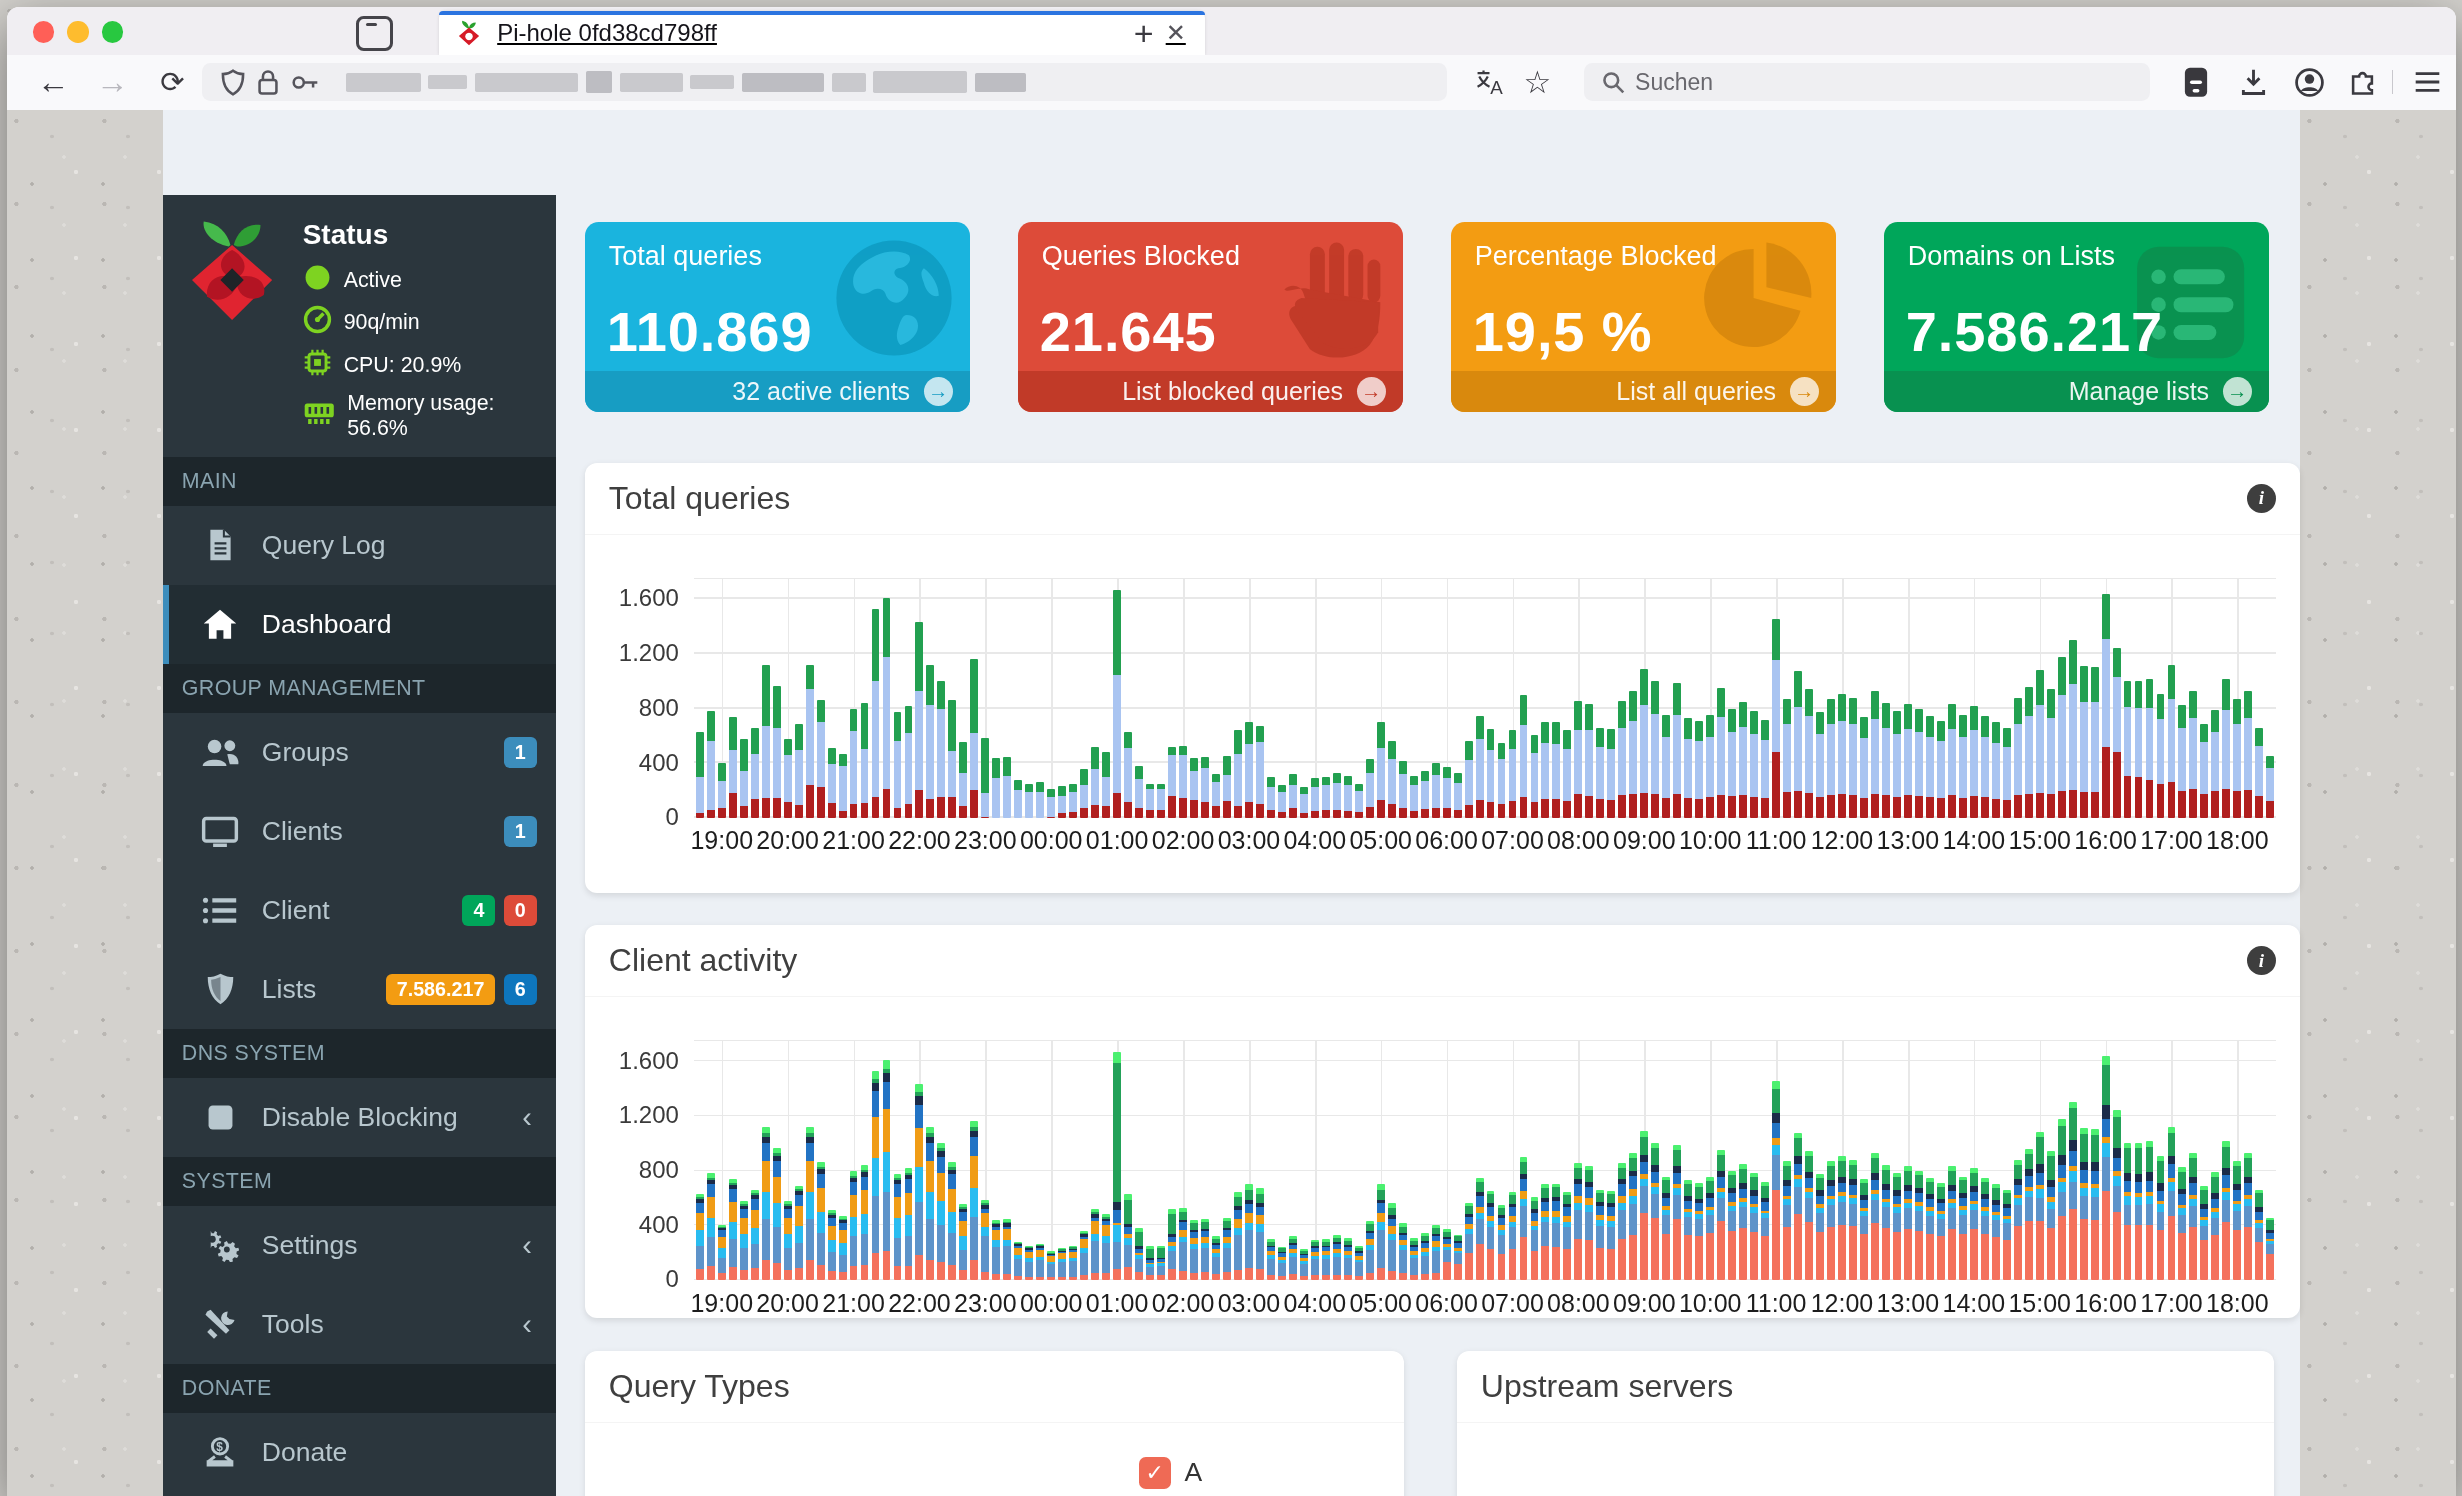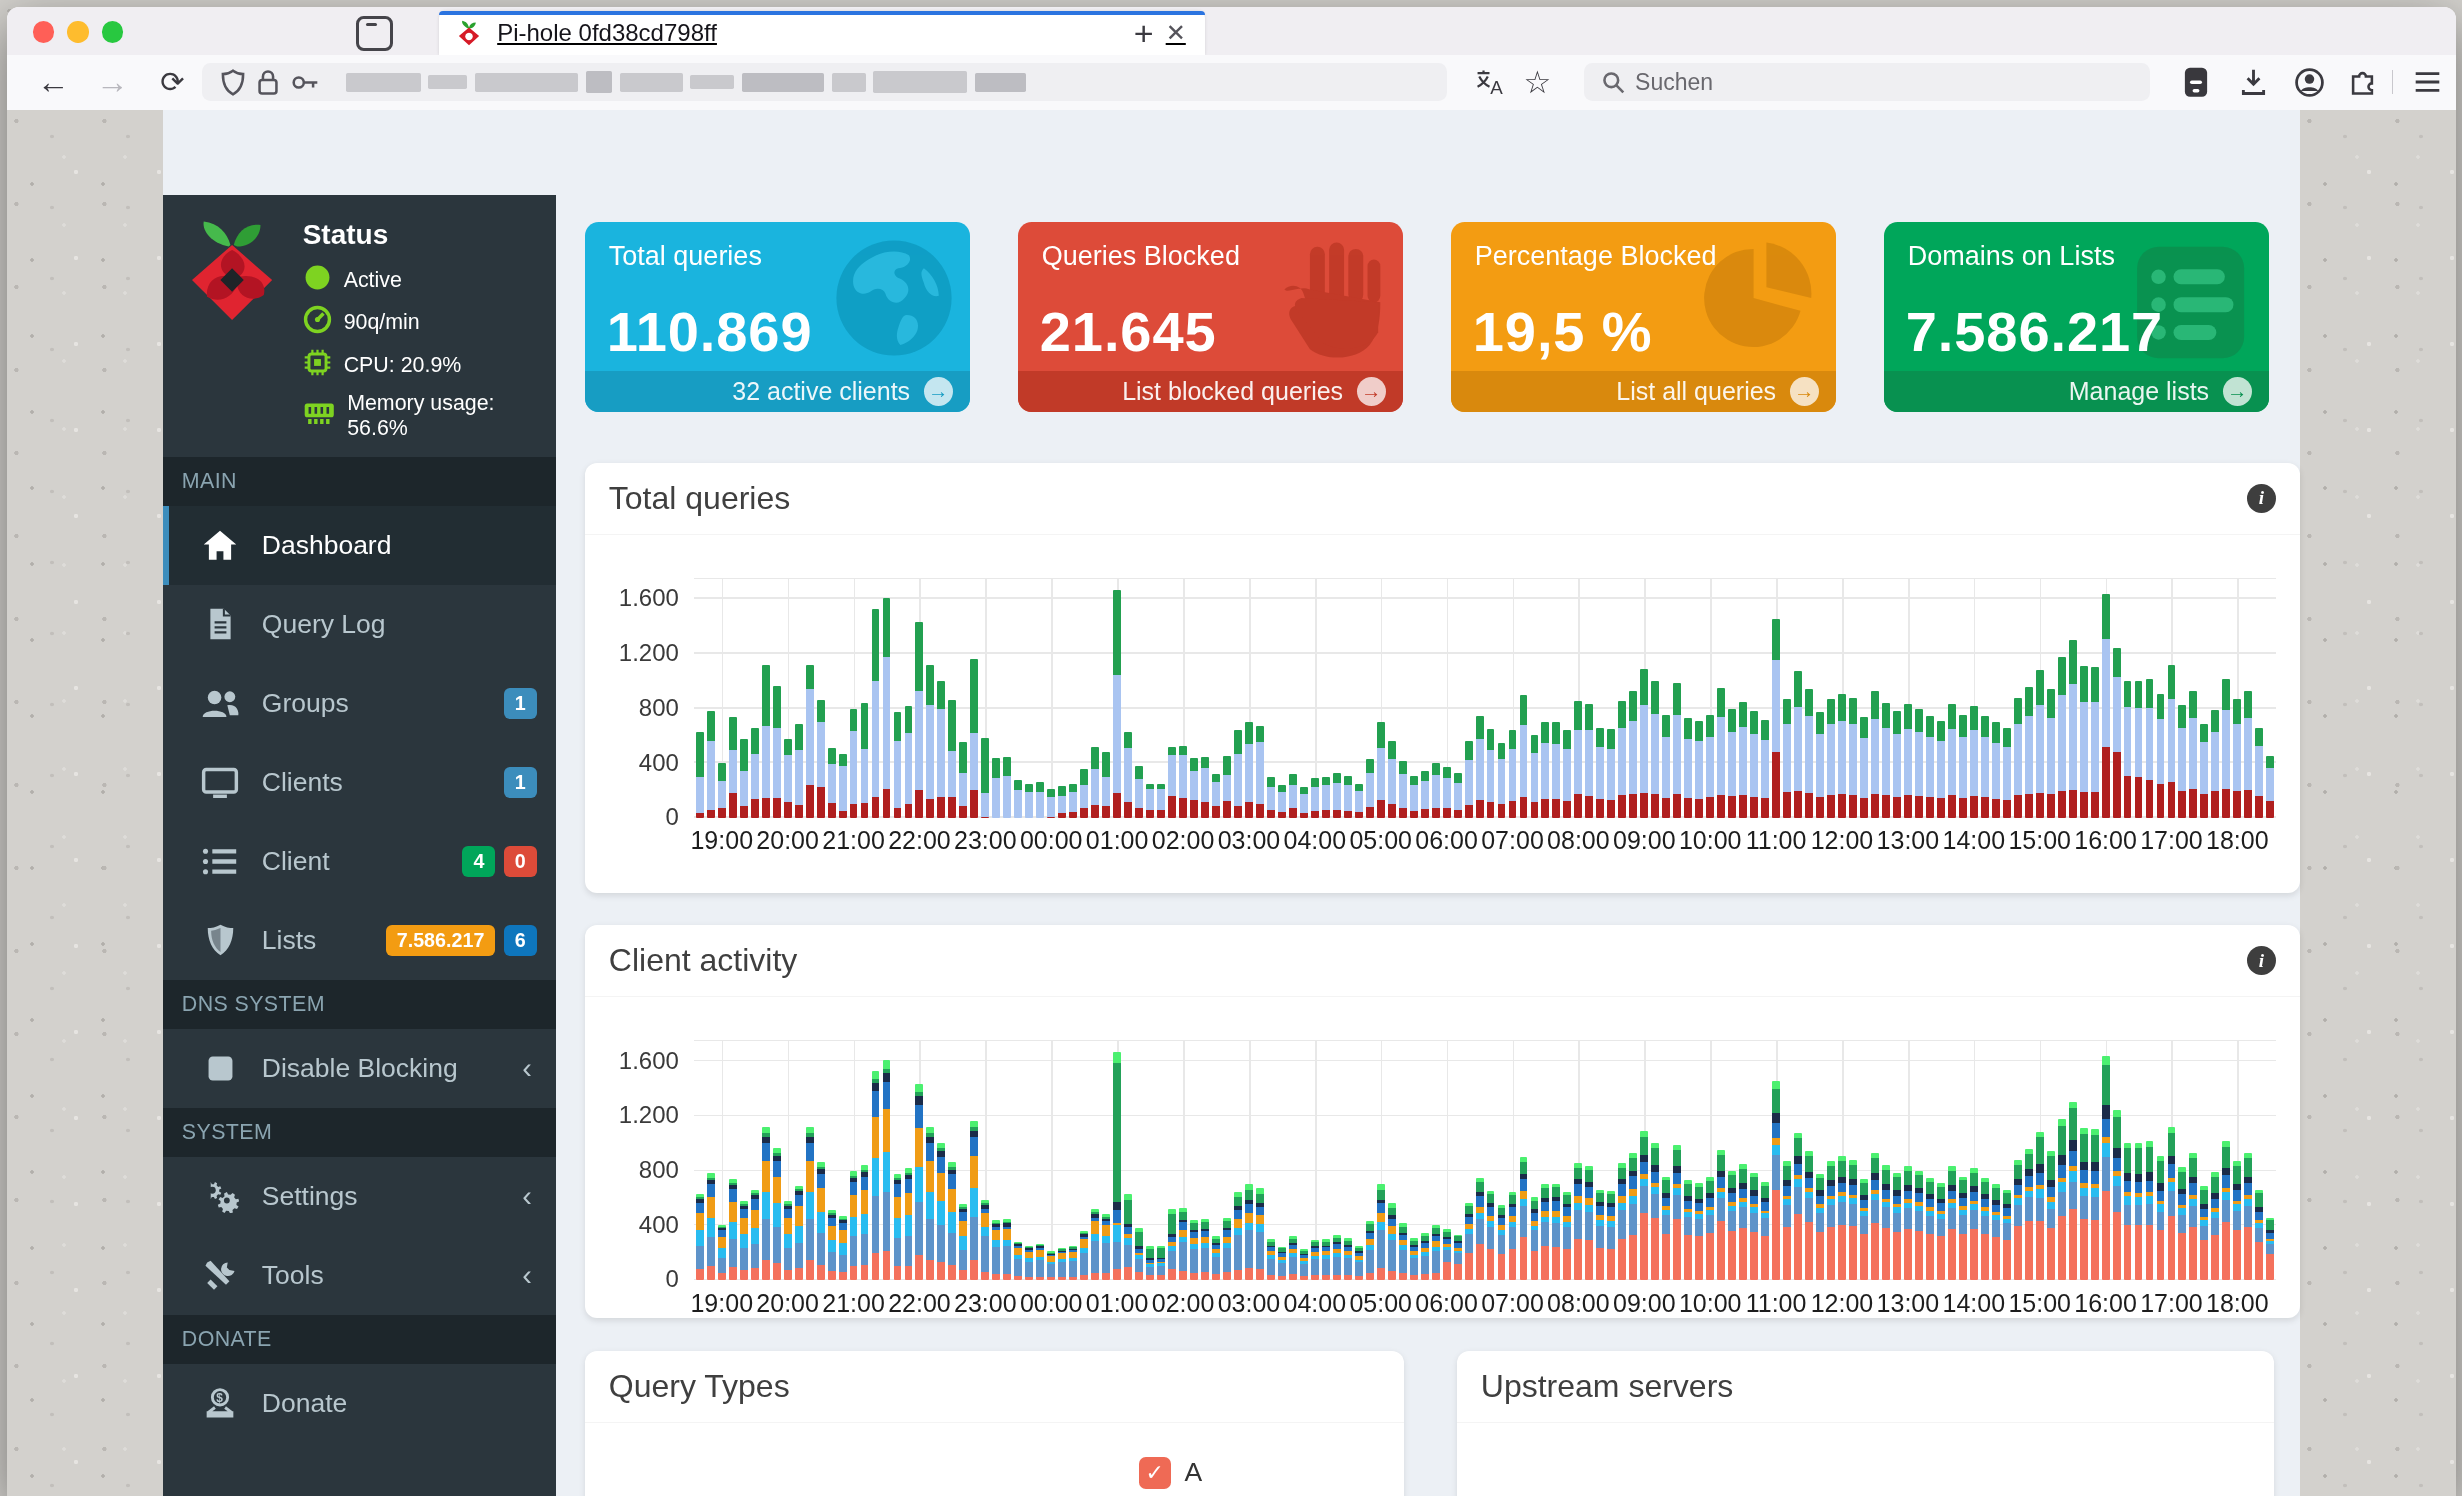--- a/index.html
+++ b/index.html
@@ -242,38 +242,39 @@
                       <path d="M8 22v6 M15 22v6 M22 22v6 M29 22v6" stroke="#7ed321" stroke-width="4"></path>
                       <path d="M8 8v8 M15 8v8 M22 8v8 M29 8v8" stroke="#2b363d" stroke-width="3"></path>
                     </svg></span>
                   <span>Memory usage: 56.6%</span>
                 </div>
               </div>
           </div>
         </div>
         <div id="menu">
             <div class="mhdr">MAIN</div>
-            <div class="mitem active">
-              <span class="micon">
-                <svg width="36" height="32.5" viewBox="0 0 42 38">
-                  <path d="M21 2 L40 18 H34 V36 H25 V26 H17 V36 H8 V18 H2 Z" fill="currentColor"></path>
-                </svg>
-              </span>
-              <span>Dashboard</span>
-            </div>
             <div class="mitem">
               <span class="micon">
                 <svg width="27" height="34" viewBox="0 0 32 40">
                   <path d="M4 2 H20 L28 10 V38 H4 Z" fill="currentColor"></path>
                   <path d="M20 2 V10 H28" fill="none" stroke="#2b363d" stroke-width="2.4"></path>
                   <path d="M9 18h14 M9 24h14 M9 30h14" stroke="#2b363d" stroke-width="2.6"></path>
                 </svg>
               </span>
               <span>Query Log</span>
             </div>
+            <div class="mitem active">
+              <span class="micon">
+                <svg width="36" height="32.5" viewBox="0 0 42 38">
+                  <path d="M21 2 L40 18 H34 V36 H25 V26 H17 V36 H8 V18 H2 Z" fill="currentColor"></path>
+                </svg>
+              </span>
+              <span>Dashboard</span>
+            </div>
+            <div class="mhdr">GROUP MANAGEMENT</div>
             <div class="mitem">
               <span class="micon">
                 <svg width="39" height="31" viewBox="0 0 46 36">
                   <circle cx="16" cy="11" r="8" fill="currentColor"></circle>
                   <path d="M2 34 c0-10 28-10 28 0 Z" fill="currentColor"></path>
                   <circle cx="34" cy="10" r="6.4" fill="currentColor"></circle>
                   <path d="M31 20 c10-2 14 6 13 12 h-10" fill="currentColor"></path>
                 </svg>
               </span>
               <span>Groups</span>

